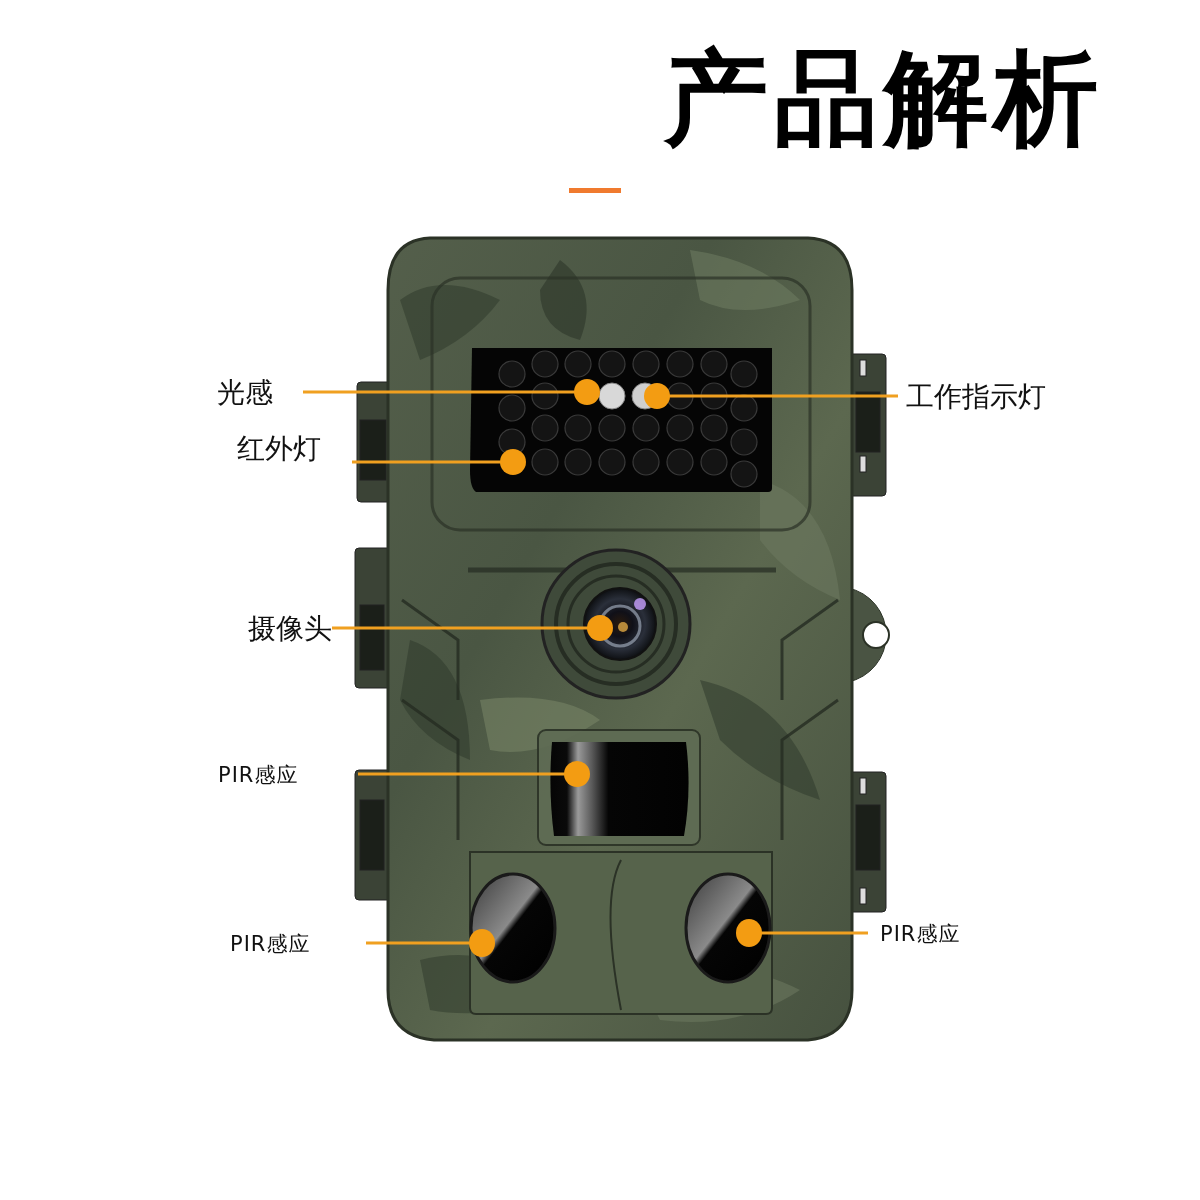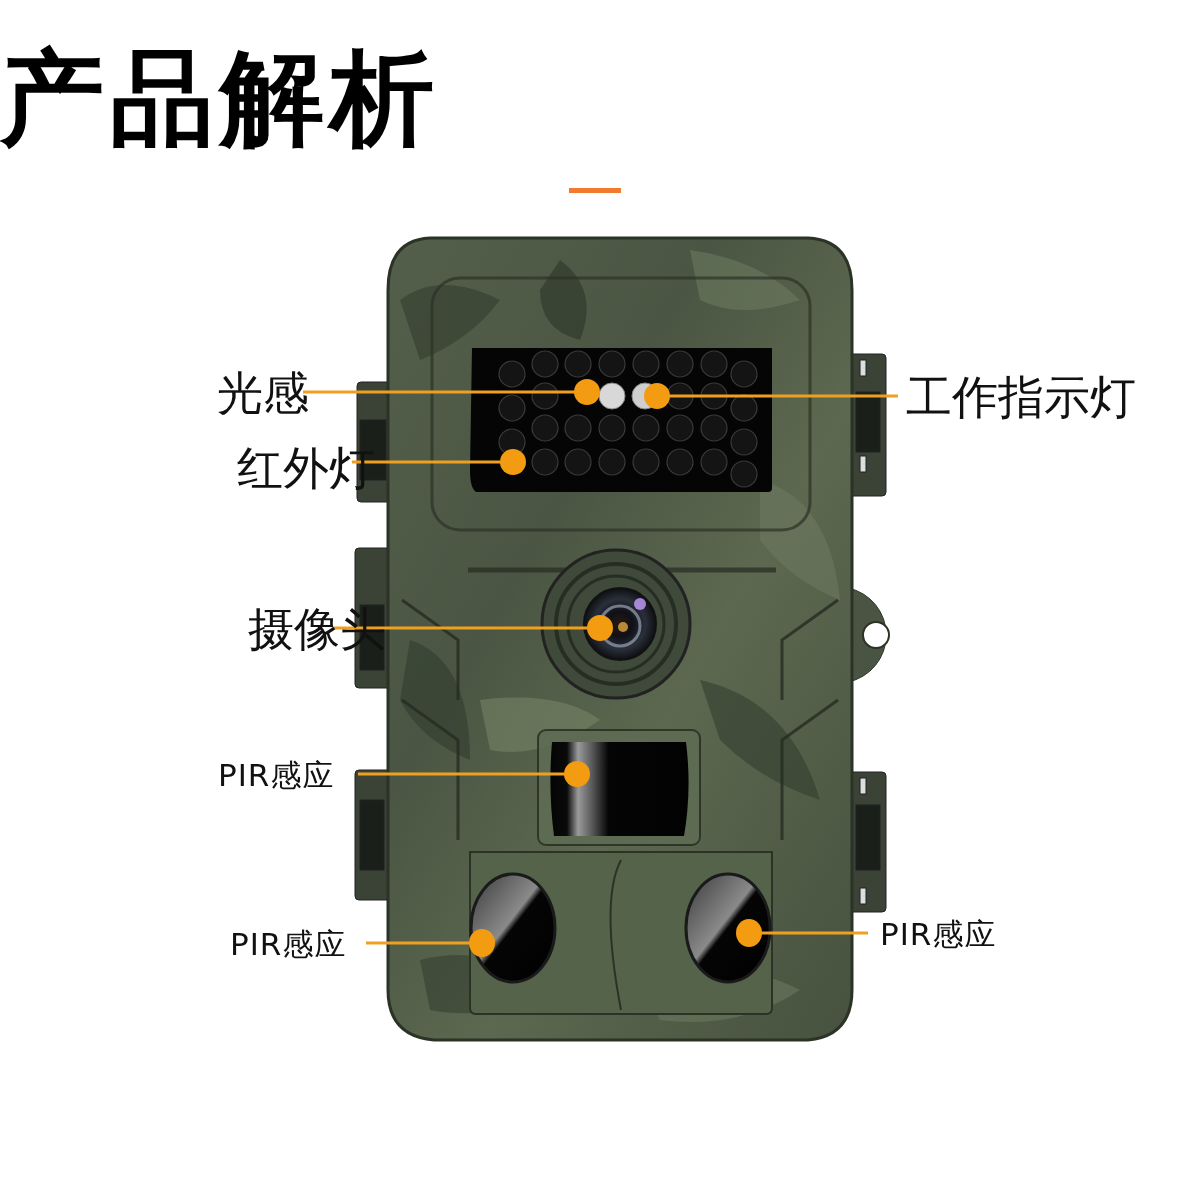--- a/index.html
+++ b/index.html
@@ -1,34 +1,34 @@
 <!DOCTYPE html>
 <html><head>
 <meta charset="utf-8">
 <style>
   * { box-sizing: border-box; margin: 0; padding: 0; }
   html, body { width: 1200px; height: 1200px; background: #ffffff; overflow: hidden; }
   body { position: relative; font-family: "DejaVu Sans", "Liberation Sans", sans-serif; color: #111; }
 
   .title {
-    position: absolute; left: 0; top: 38px; width: 1104px; text-align: left;
+    position: absolute; left: 0; top: 38px; width: 1104px; text-align: right;
     font-size: 104px; font-weight: 900; letter-spacing: 6px; line-height: 120px;
     font-family: "DejaVu Serif", "Liberation Serif", serif; color: #000;
   }
   .title-underline {
     position: absolute; left: 569px; top: 188px; width: 52px; height: 5px; background: #f07a2e;
   }
 
   .camera-svg { position: absolute; left: 0; top: 0; width: 1200px; height: 1200px; }
 
   .label {
-    position: absolute; font-size: 46px; line-height: 40px; color: #111; white-space: nowrap;
+    position: absolute; font-size: 28px; line-height: 40px; color: #111; white-space: nowrap;
     font-family: "DejaVu Sans", "Liberation Sans", sans-serif;
   }
-  .label.latin { font-size: 31px; letter-spacing: 1px; }
+  .label.latin { font-size: 21px; letter-spacing: 1px; }
 </style>
 </head>
 <body>
 
 <div class="title">产品解析</div>
 <div class="title-underline"></div>
 
 <svg class="camera-svg" viewBox="0 0 1200 1200" xmlns="http://www.w3.org/2000/svg">
   <defs>
     <linearGradient id="camo" x1="0" y1="0" x2="1" y2="1">
@@ -184,18 +184,18 @@
     <circle cx="513" cy="462" r="13"></circle>
     <circle cx="657" cy="396" r="13"></circle>
     <circle cx="600" cy="628" r="13"></circle>
     <circle cx="577" cy="774" r="13"></circle>
     <ellipse cx="482" cy="943" rx="13" ry="14"></ellipse>
     <ellipse cx="749" cy="933" rx="13" ry="14"></ellipse>
   </g>
 </svg>
 
 <div class="label" style="left:217px; top:373px;">光感</div>
-<div class="label" style="left:237px; top:448px;text-align:center;">红外灯</div>
+<div class="label" style="left:237px; top:429px;text-align:center;">红外灯</div>
 <div class="label" style="left:906px; top:377px;text-align:center;">工作指示灯</div>
 <div class="label" style="left:212px; top:609px;margin-left:36px;">摄像头</div>
 <div class="label latin" style="left:218px; top:755px;">PIR感应</div>
 <div class="label latin" style="left:230px; top:924px;">PIR感应</div>
 <div class="label latin" style="left:880px; top:914px;">PIR感应</div>
 
 </body></html>

